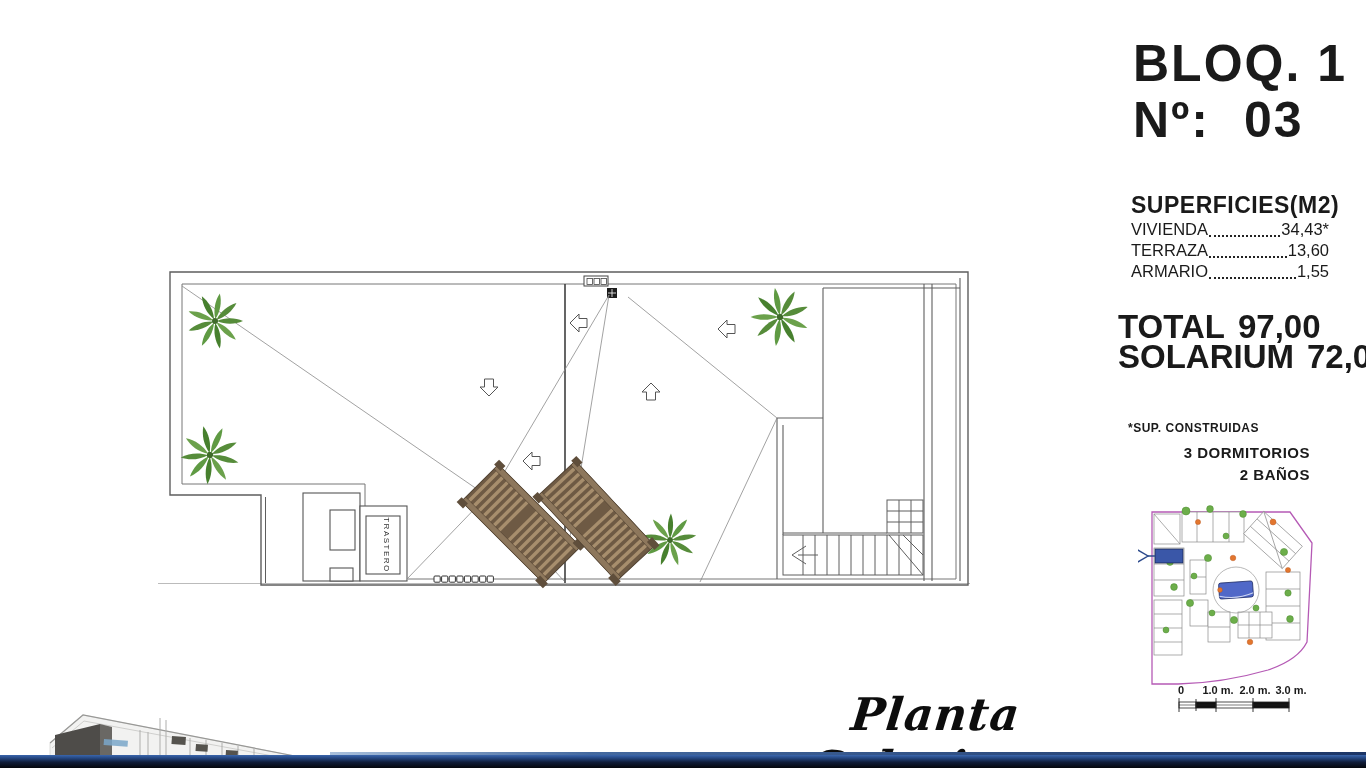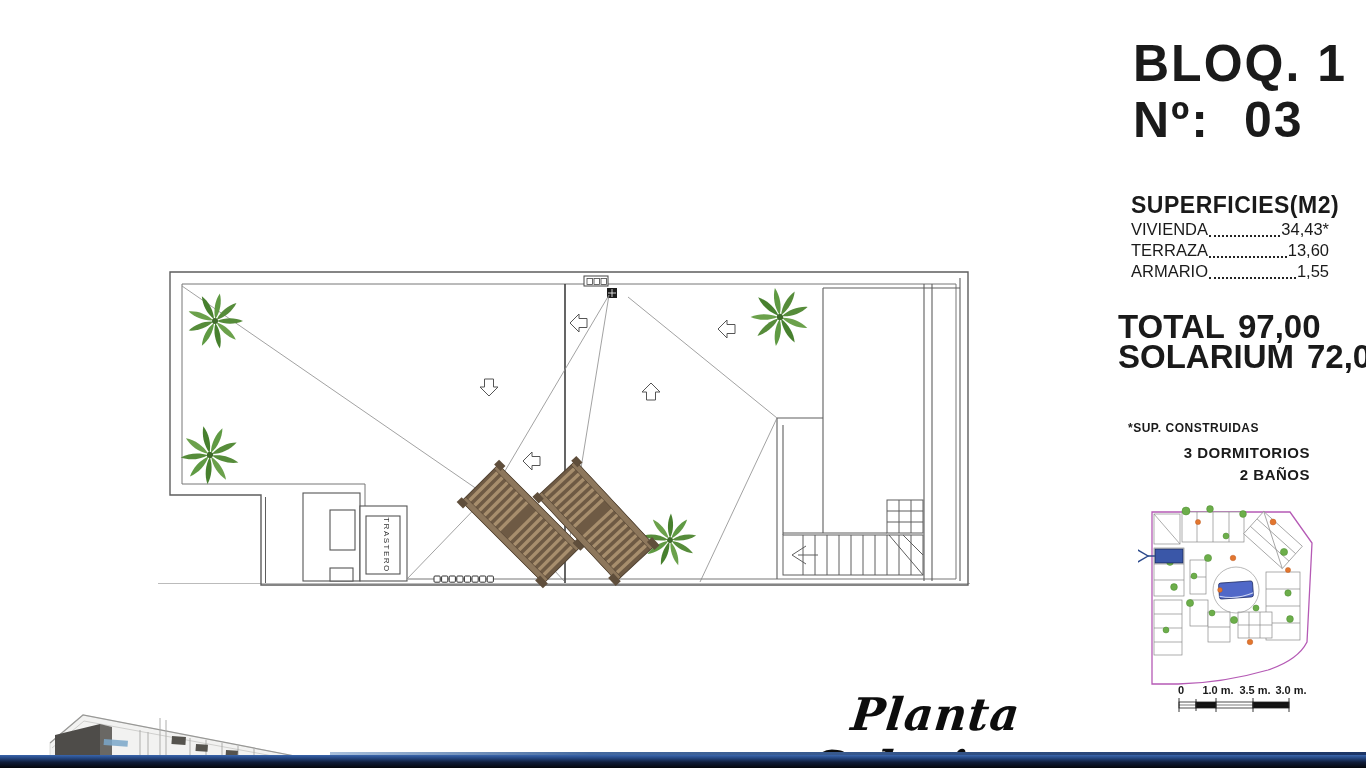--- a/index.html
+++ b/index.html
@@ -313,21 +313,21 @@
   <g>
     <rect x="17" y="49" width="28" height="14" fill="#3a57a8" stroke="#16224a" stroke-width=".7"></rect>
     <line x1="-2" y1="56" x2="17" y2="56" stroke="#2c4a8c" stroke-width="1.5"></line>
     <path d="M-2,49 L-2,63 L10,56 Z" fill="#fff" stroke="#2c4a8c" stroke-width="1.4"></path>
   </g>
 </svg>
 
 <div class="scalebar">
   <span class="lab" style="left:5px">0</span>
   <span class="lab" style="left:42px">1.0 m.</span>
-  <span class="lab" style="left:79px">3.5 m.</span>
+  <span class="lab" style="left:79px">2.0 m.</span>
   <span class="lab" style="left:115px">3.0 m.</span>
   <svg width="122" height="16" viewBox="0 0 122 16">
     <rect x="3" y="5" width="17" height="6" fill="#fff" stroke="#222" stroke-width=".8"></rect>
     <rect x="20" y="5" width="20" height="6" fill="#111" stroke="#222" stroke-width=".8"></rect>
     <rect x="40" y="5" width="37" height="6" fill="#fff" stroke="#222" stroke-width=".8"></rect>
     <rect x="77" y="5" width="36" height="6" fill="#111" stroke="#222" stroke-width=".8"></rect>
     <line x1="3" y1="8" x2="113" y2="8" stroke="#222" stroke-width=".6"></line>
     <g stroke="#222" stroke-width=".9">
       <line x1="3" y1="1" x2="3" y2="15"></line>
         <line x1="20" y1="2" x2="20" y2="14"></line>

